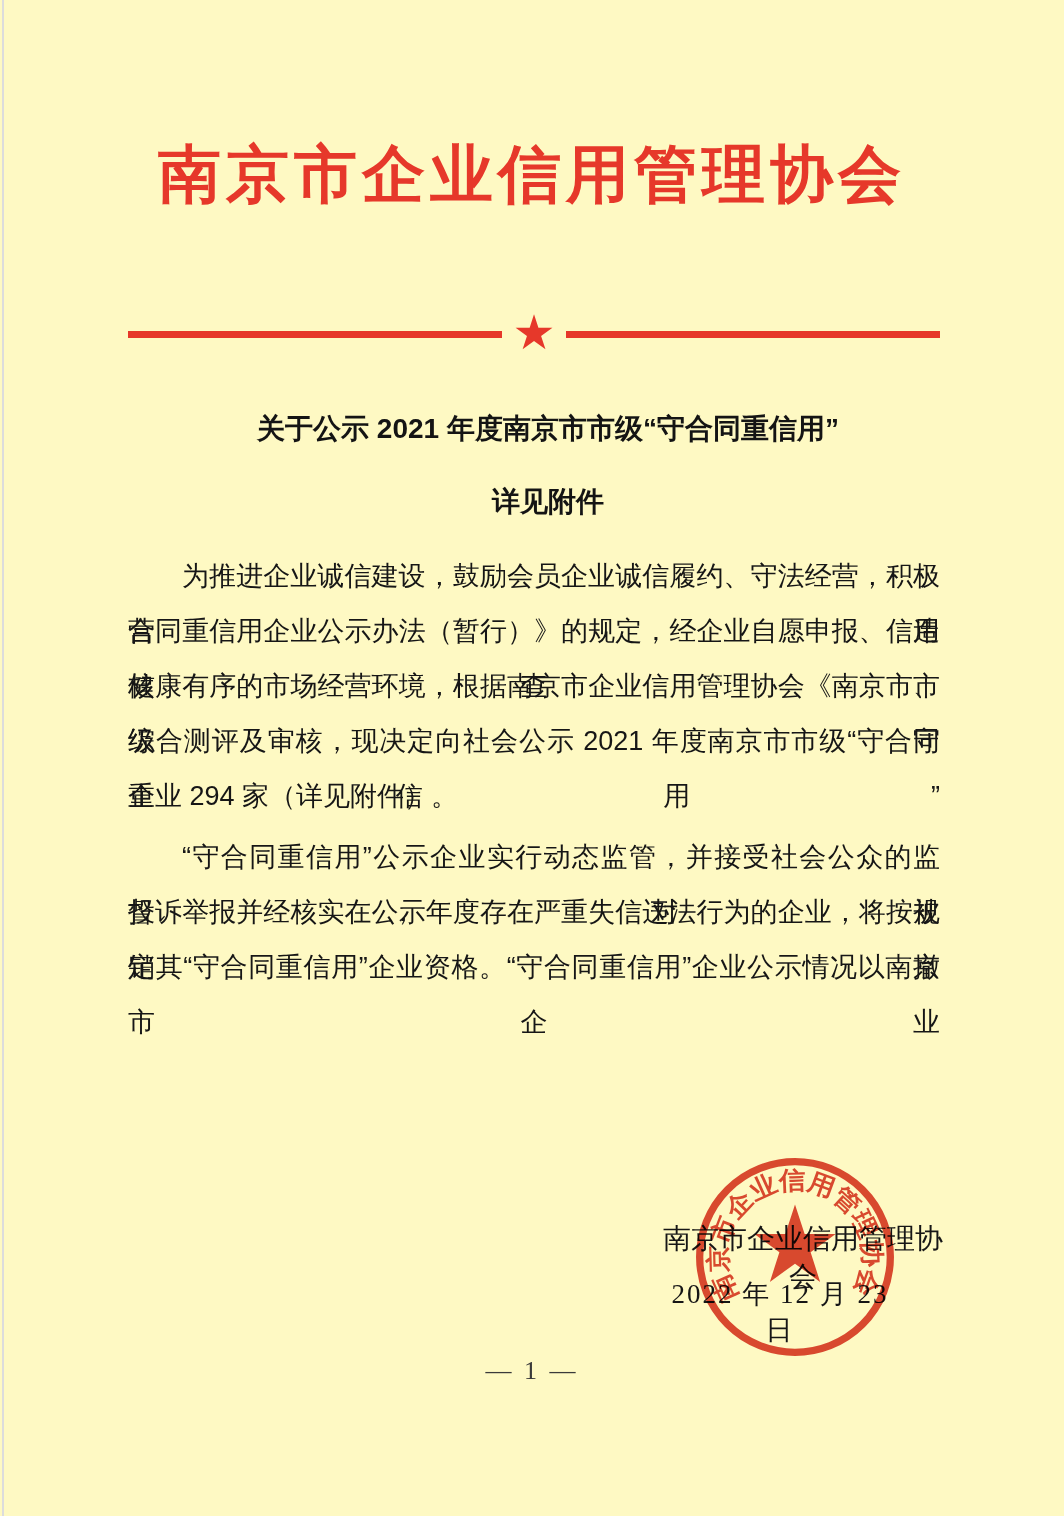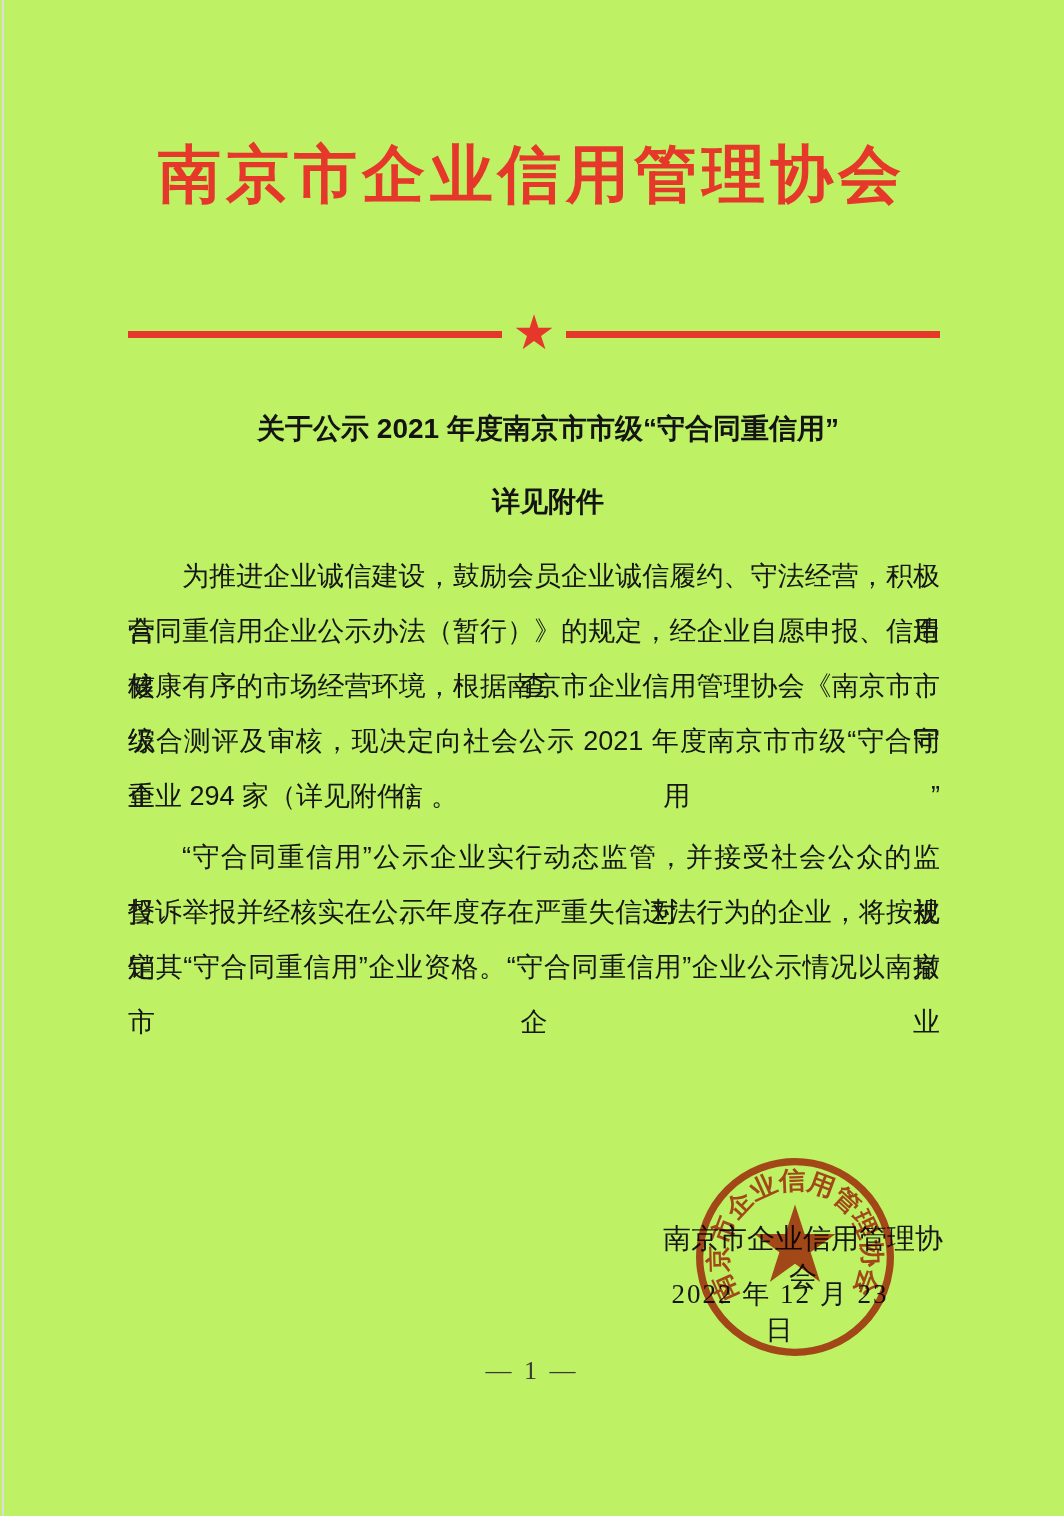--- a/index.html
+++ b/index.html
@@ -1,17 +1,17 @@
 <!DOCTYPE html>
 <html><head>
 <meta charset="utf-8">
 <style>
   html,body { margin:0; padding:0; background:#ffffff; }
   .page {
-    position:relative; width:1064px; height:1516px; background:#bef264;
+    position:relative; width:1064px; height:1516px; background:#fef9c3;
     font-family:"Liberation Serif", serif; color:#1b1b1b; overflow:hidden;
   }
   .page-edge {
     position:absolute; left:2px; top:0; width:2px; height:100%;
     background:#dcdcdc;
   }
   .org-title {
     position:absolute; top:132px; left:0; width:100%; margin:0;
     text-align:center; font-family:"Liberation Sans", sans-serif;
     font-size:63px; font-weight:900; letter-spacing:5px; color:#e6382a;

